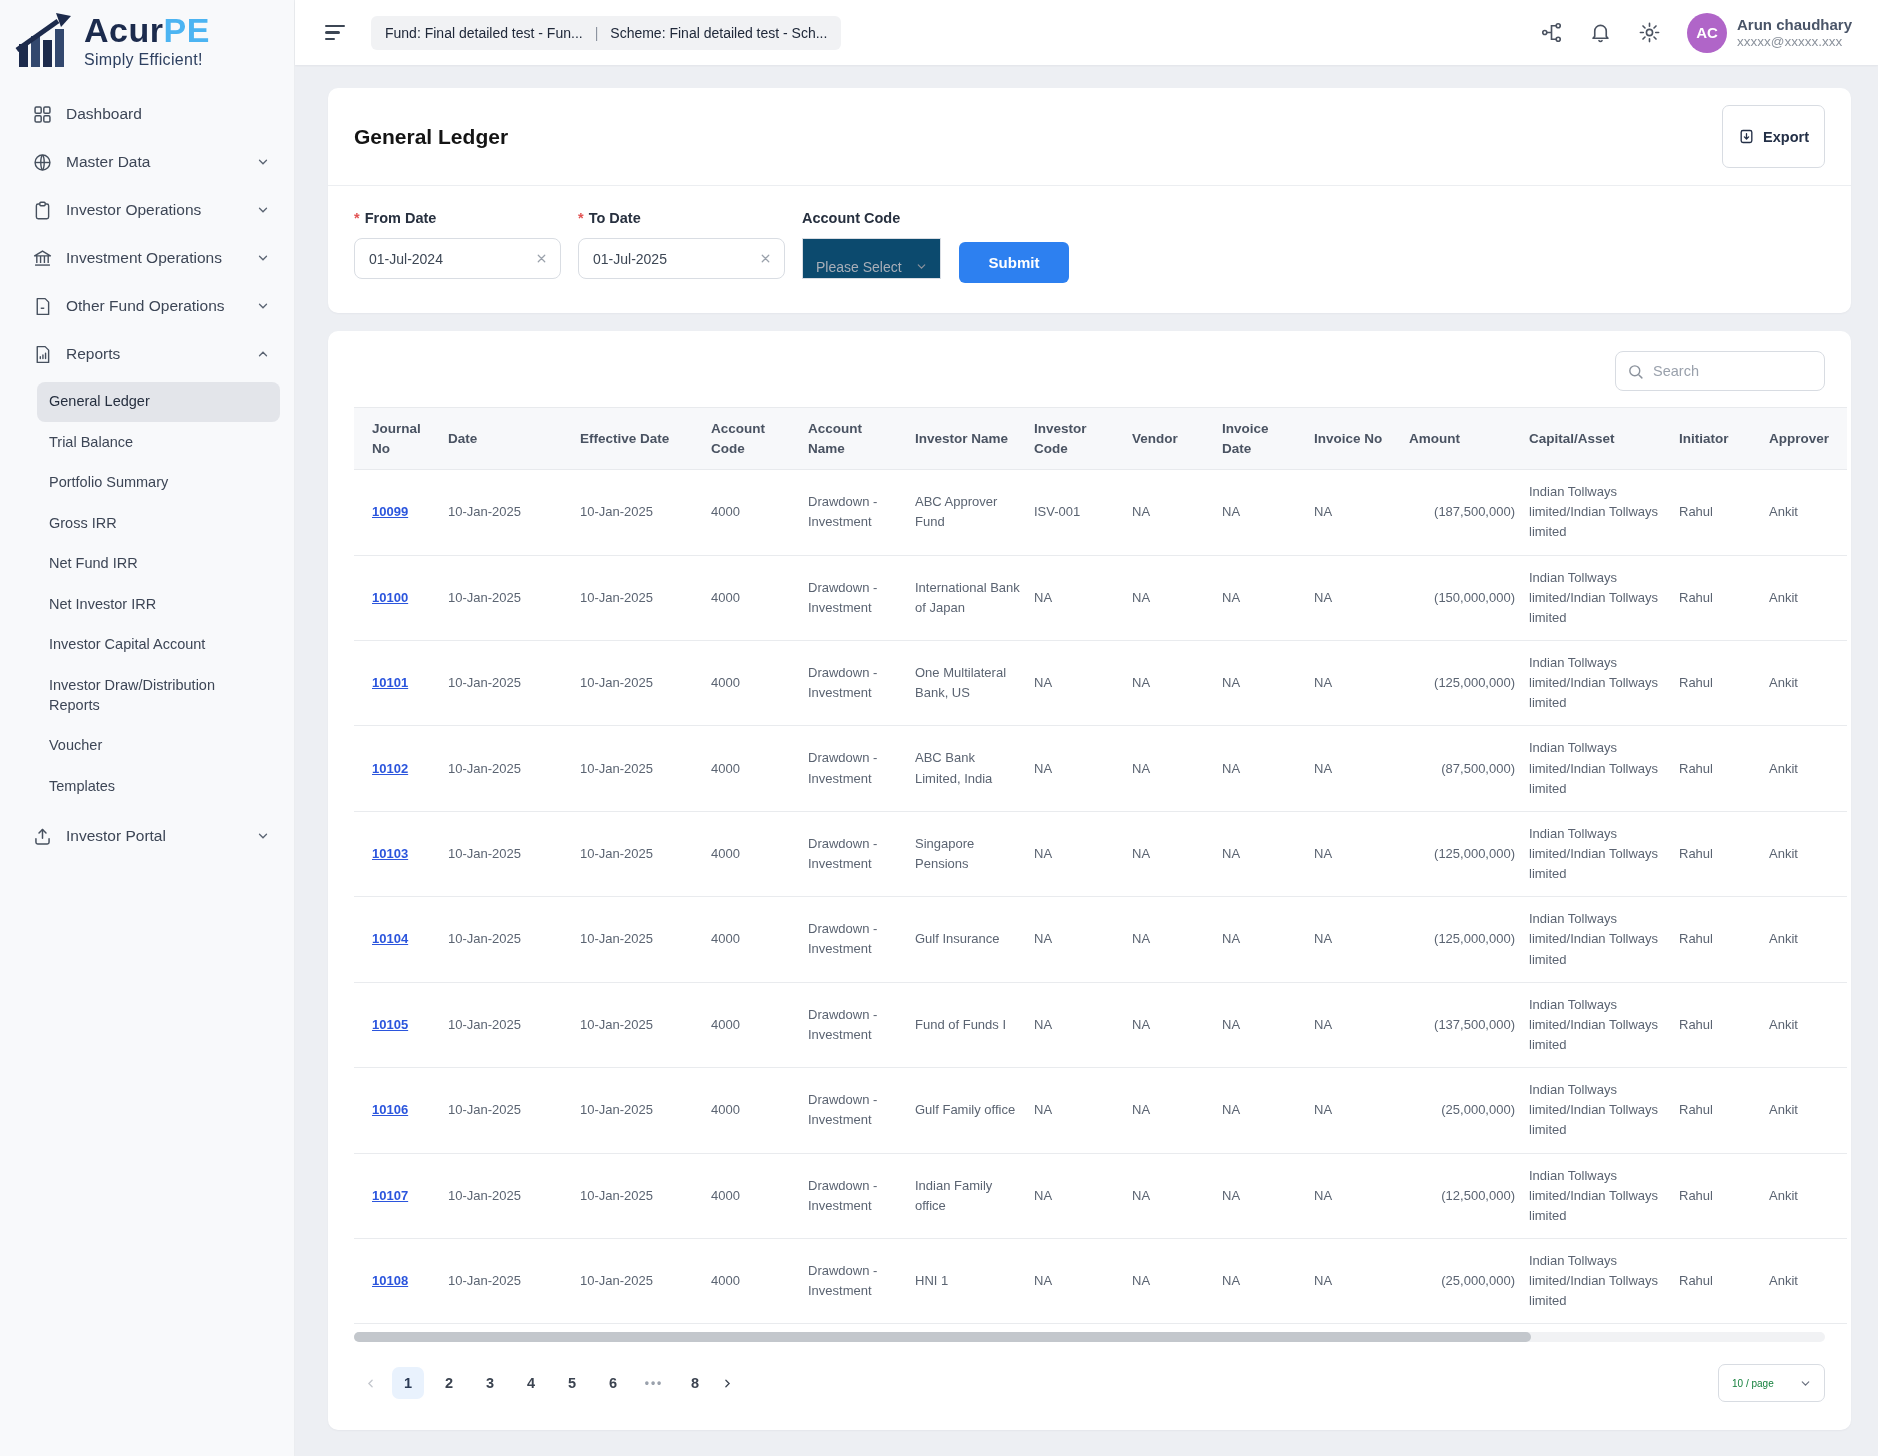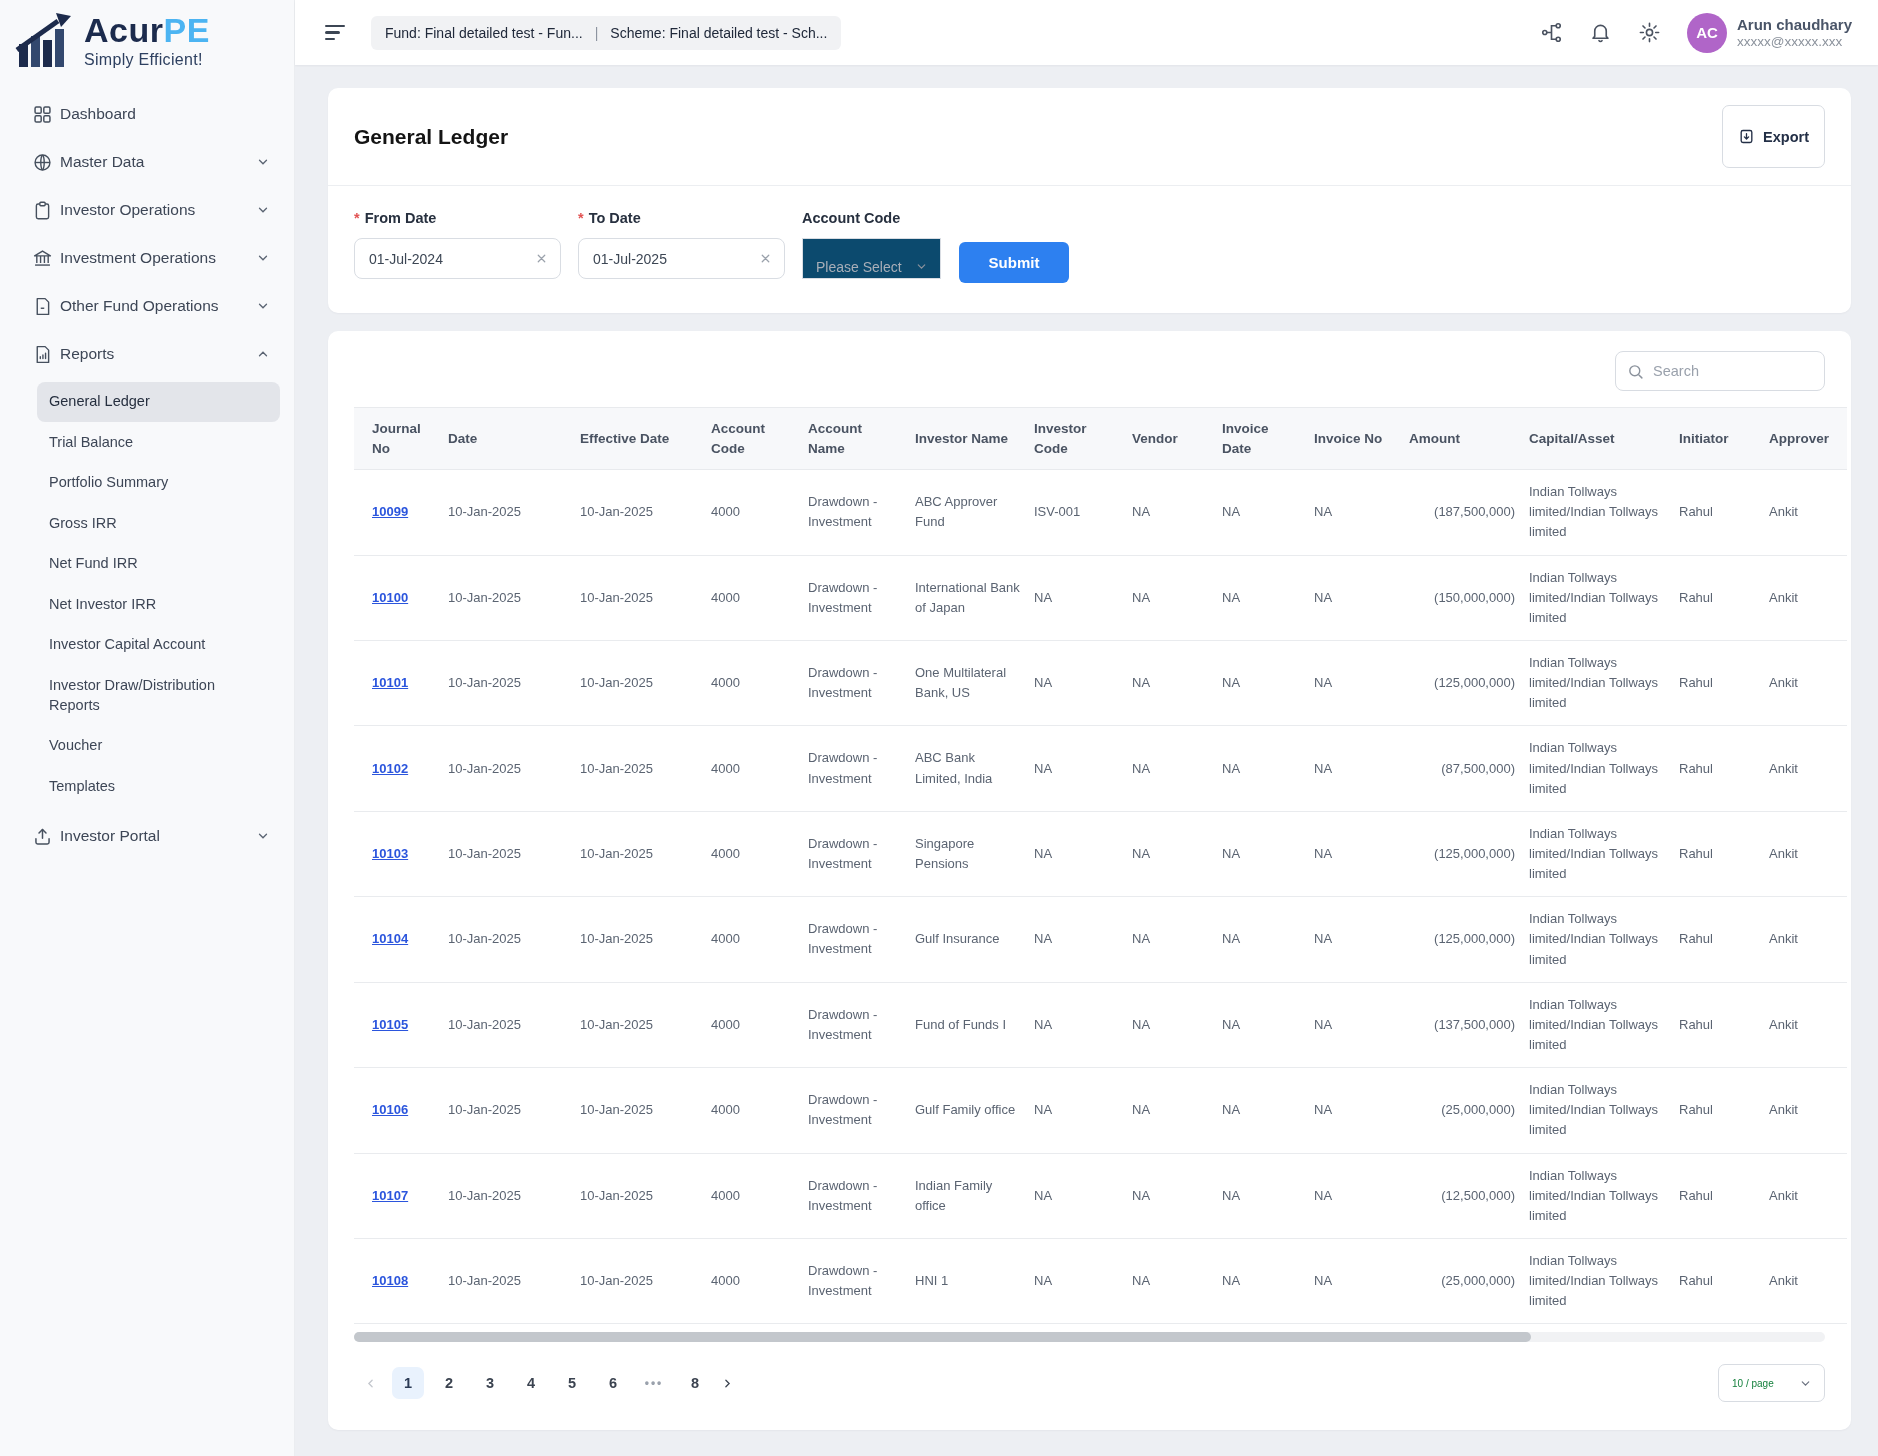--- a/index.html
+++ b/index.html
@@ -16,21 +16,21 @@
   .sidebar {
     width:295px; flex-shrink:0; background:#f8f9fb;
     border-right:1px solid #ebedf0; overflow:hidden;
   }
   .logo { display:flex; align-items:center; gap:10px; padding:12px 10px 10px 14px; }
   .logo-txt .logo-line { font-size:34px; font-weight:800; color:#1c2b4d; letter-spacing:.5px; line-height:1; }
   .logo-txt .accent { color:#4cb4f2; }
   .logo-txt .tagline { font-size:16px; color:#2e4060; margin-top:4px; letter-spacing:.3px; }
   nav { margin-top:10px; }
   .nav-item {
-    display:flex; align-items:center; gap:7px; height:48px;
+    display:flex; align-items:center; gap:13px; height:48px;
     padding:0 24px 0 32px; cursor:pointer; font-size:15.5px; color:#3d4656;
   }
   .nav-item .lbl { flex:1; }
   .nav-item svg.mi { flex-shrink:0; }
   .submenu { margin:4px 14px 6px 37px; }
   .sub-item {
     font-size:14.5px; color:#3d4656; padding:10px 12px; border-radius:8px;
     margin-bottom:1px; cursor:pointer; line-height:1.35;
   }
   .sub-item.active { background:#e3e5ea; color:#262f3f; }

